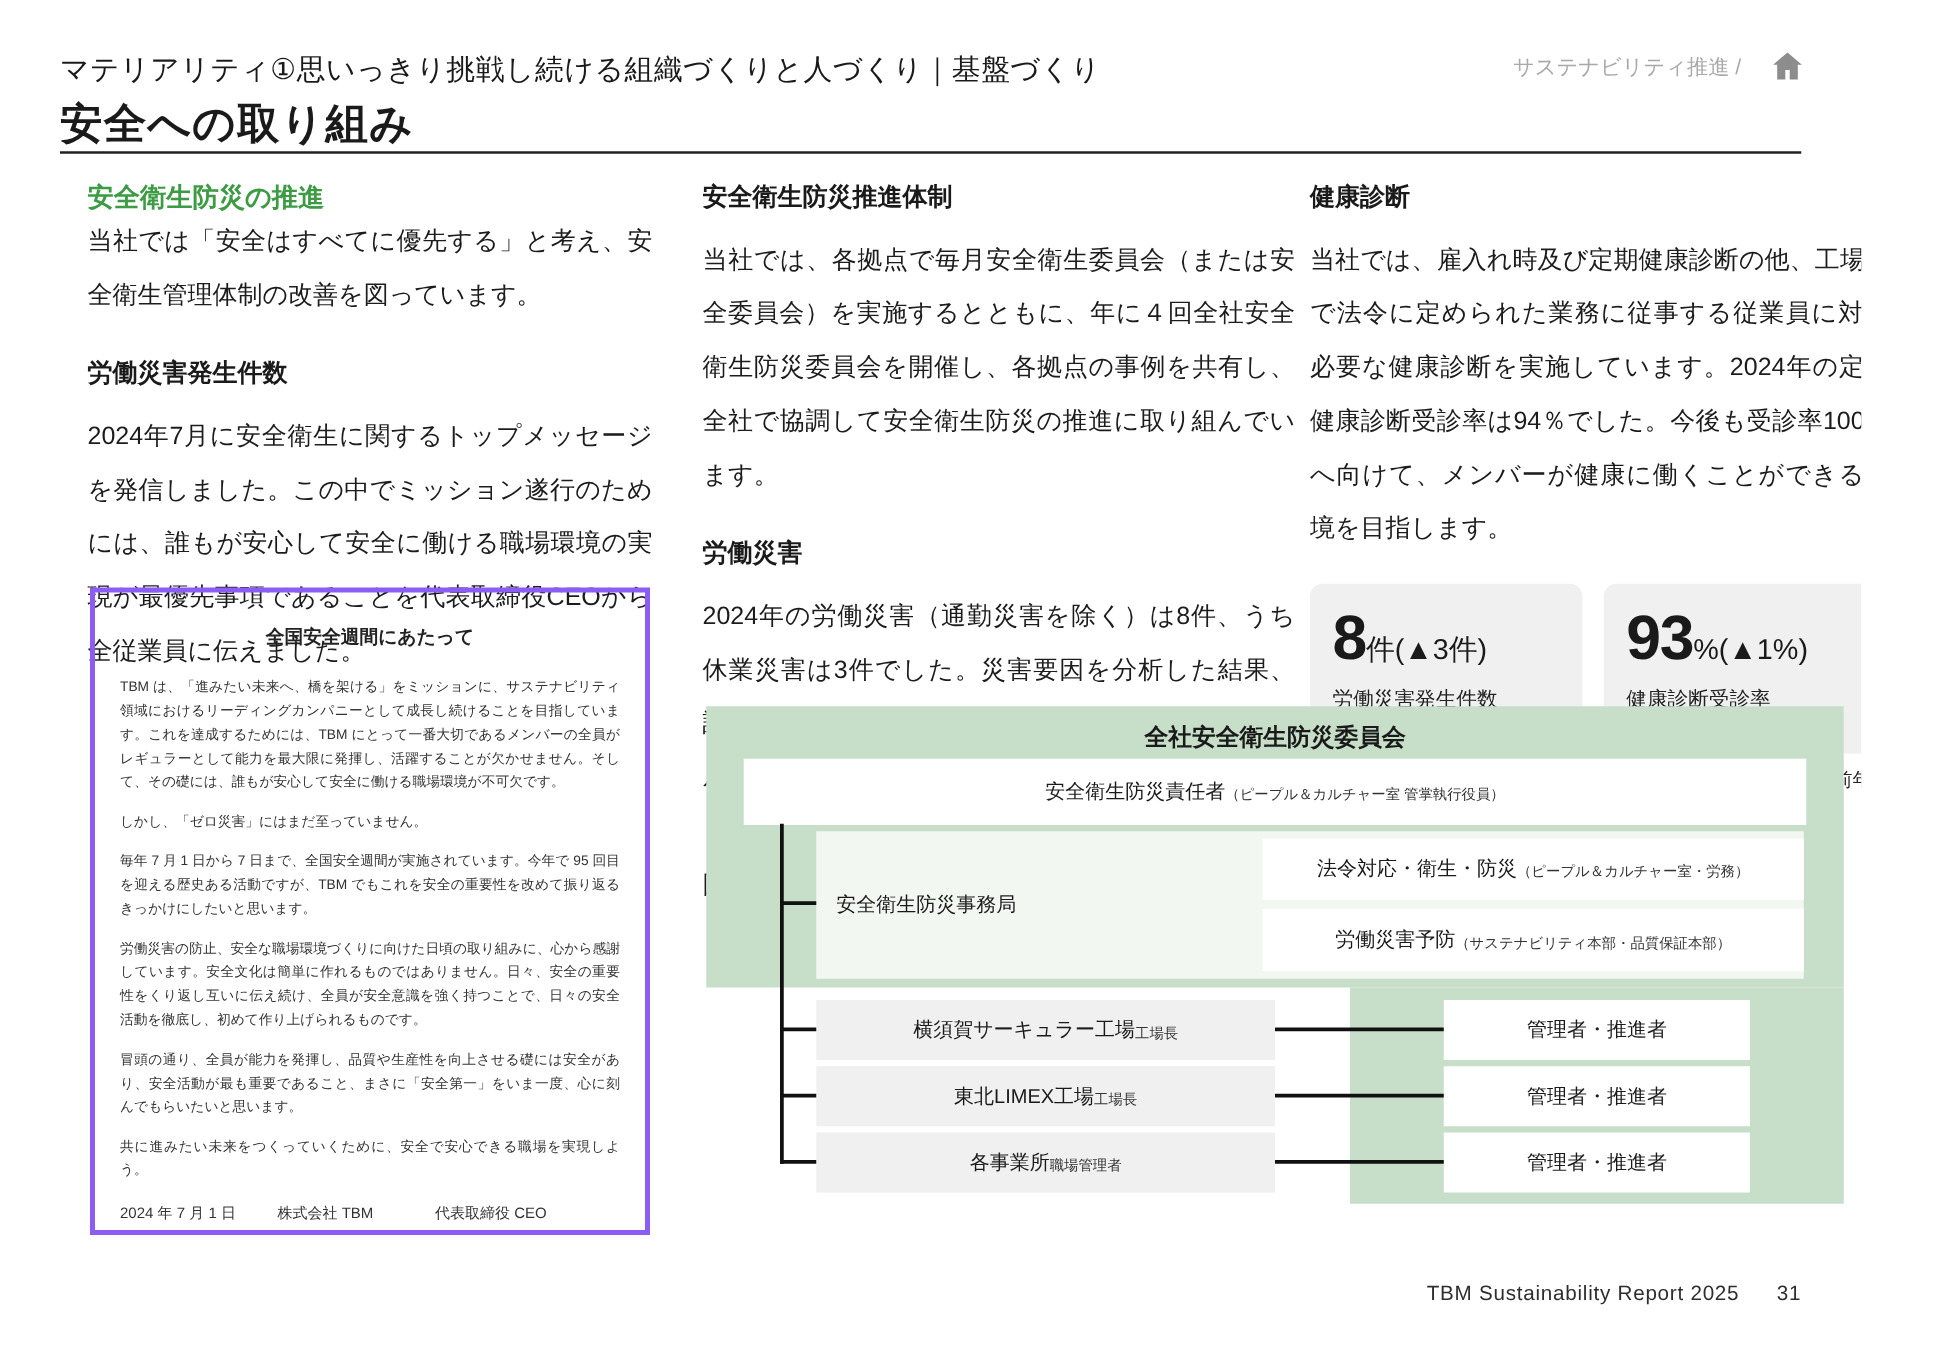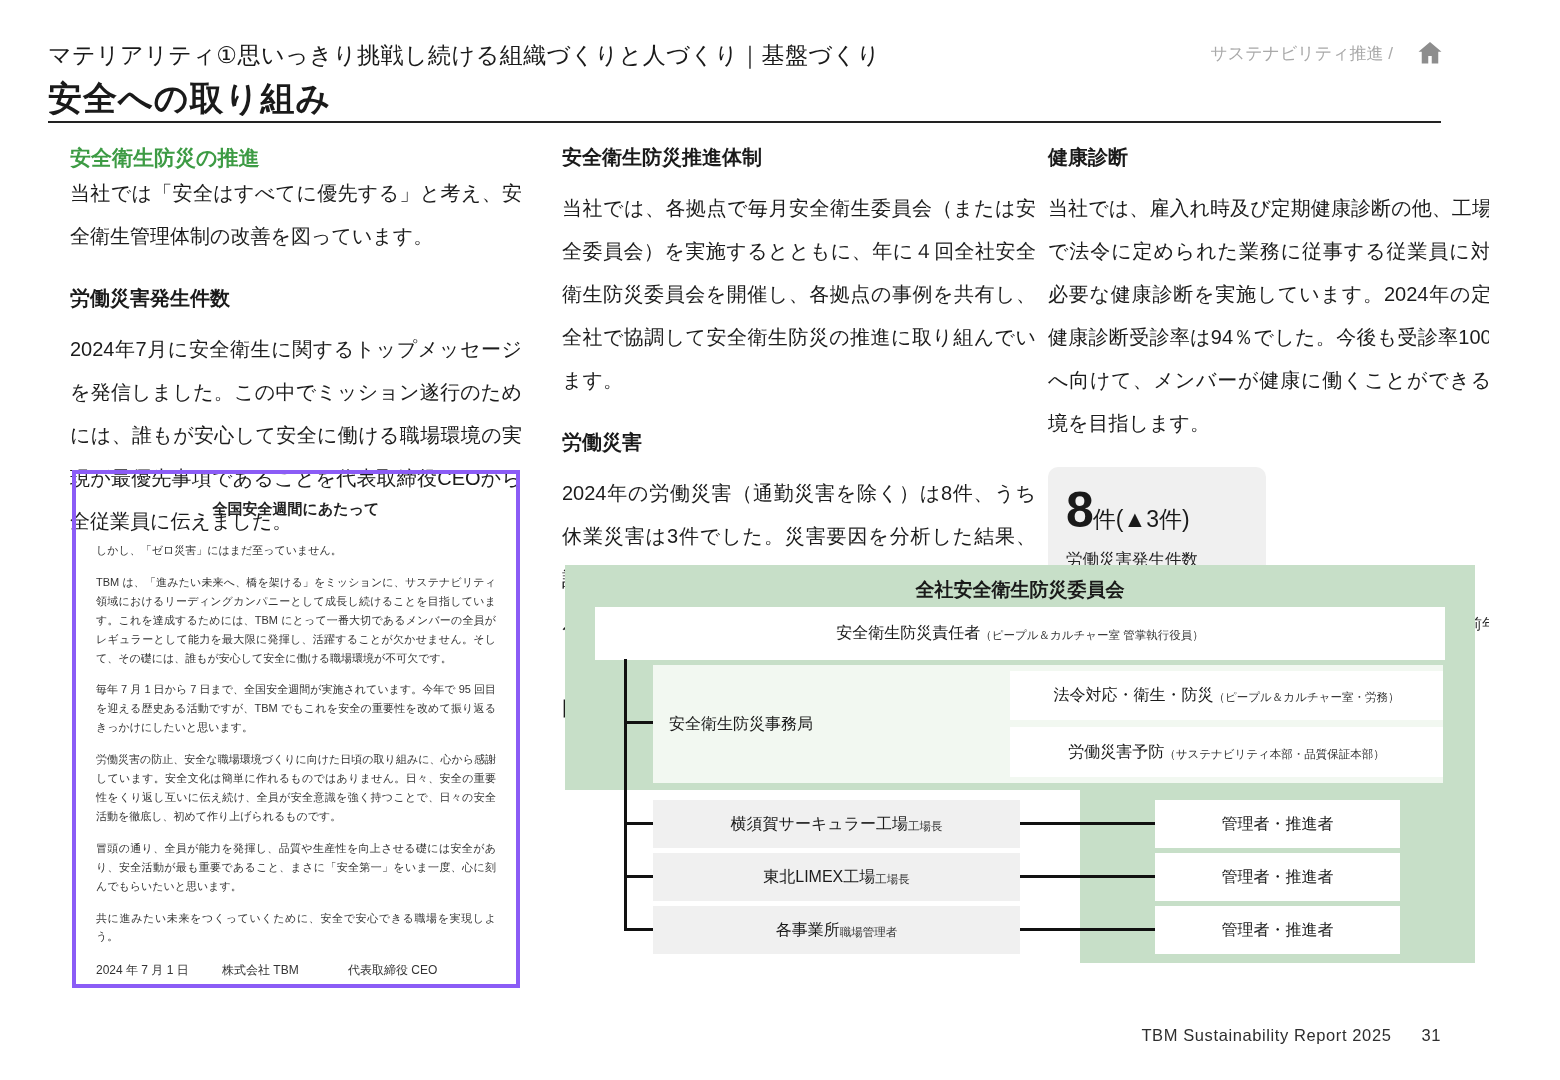--- a/index.html
+++ b/index.html
@@ -96,22 +96,22 @@
 
   <div class="col col1">
     <div class="h-green">安全衛生防災の推進</div>
     <p class="body-text">当社では「安全はすべてに優先する」と考え、安全衛生管理体制の改善を図っています。</p>
     <div class="h-black spaced">労働災害発生件数</div>
     <p class="body-text">2024年7月に安全衛生に関するトップメッセージを発信しました。この中でミッション遂行のためには、誰もが安心して安全に働ける職場環境の実現が最優先事項であることを代表取締役CEOから全従業員に伝えました。</p>
   </div>
 
   <div class="letter-box">
     <div class="letter-title">全国安全週間にあたって</div>
+    <p class="letter-p">TBM は、「進みたい未来へ、橋を架ける」をミッションに、サステナビリティ領域におけるリーディングカンパニーとして成長し続けることを目指しています。これを達成するためには、TBM にとって一番大切であるメンバーの全員がレギュラーとして能力を最大限に発揮し、活躍することが欠かせません。そして、その礎には、誰もが安心して安全に働ける職場環境が不可欠です。</p>
     <p class="letter-p">しかし、「ゼロ災害」にはまだ至っていません。</p>
-    <p class="letter-p">TBM は、「進みたい未来へ、橋を架ける」をミッションに、サステナビリティ領域におけるリーディングカンパニーとして成長し続けることを目指しています。これを達成するためには、TBM にとって一番大切であるメンバーの全員がレギュラーとして能力を最大限に発揮し、活躍することが欠かせません。そして、その礎には、誰もが安心して安全に働ける職場環境が不可欠です。</p>
     <p class="letter-p">毎年 7 月 1 日から 7 日まで、全国安全週間が実施されています。今年で 95 回目を迎える歴史ある活動ですが、TBM でもこれを安全の重要性を改めて振り返るきっかけにしたいと思います。</p>
     <p class="letter-p">労働災害の防止、安全な職場環境づくりに向けた日頃の取り組みに、心から感謝しています。安全文化は簡単に作れるものではありません。日々、安全の重要性をくり返し互いに伝え続け、全員が安全意識を強く持つことで、日々の安全活動を徹底し、初めて作り上げられるものです。</p>
     <p class="letter-p">冒頭の通り、全員が能力を発揮し、品質や生産性を向上させる礎には安全があり、安全活動が最も重要であること、まさに「安全第一」をいま一度、心に刻んでもらいたいと思います。</p>
     <p class="letter-p">共に進みたい未来をつくっていくために、安全で安心できる職場を実現しよう。</p>
     <div class="letter-sign">
       <span>2024 年 7 月 1 日</span>
       <span>株式会社 TBM</span>
       <span>代表取締役 CEO</span>
 
     </div>
@@ -129,20 +129,28 @@
     <p class="body-text">当社では、雇入れ時及び定期健康診断の他、工場等で法令に定められた業務に従事する従業員に対し必要な健康診断を実施しています。2024年の定期健康診断受診率は94％でした。今後も受診率100％へ向けて、メンバーが健康に働くことができる環境を目指します。</p>
     <div class="stats-row">
       <div class="stat-card">
         <div class="stat-top">
           <span class="stat-value">8</span>
           <span class="stat-unit">件(▲3件)</span>
         </div>
         <div class="stat-label">労働災害発生件数</div>
         <div class="stat-year">2024年</div>
       </div>
+      <div class="stat-card">
+        <div class="stat-top">
+          <span class="stat-value">93</span>
+          <span class="stat-unit">%(▲1%)</span>
+        </div>
+        <div class="stat-label">健康診断受診率</div>
+        <div class="stat-year">2024年</div>
+      </div>
     </div>
     <div class="stats-note">括弧内は前年差</div>
   </div>
 
   <div class="orgchart">
     <div class="oc-green-top"></div>
     <div class="oc-green-bottom"></div>
     <div class="oc-title">全社安全衛生防災委員会</div>
 
     <div class="oc-box oc-resp">

